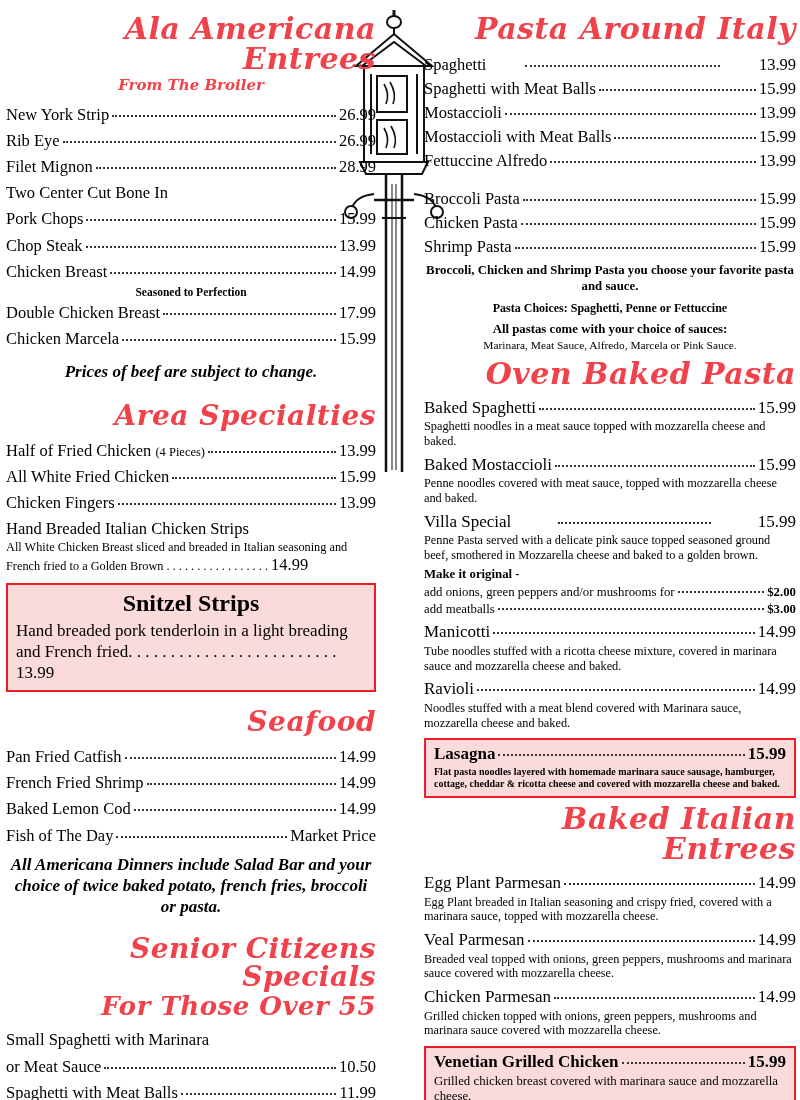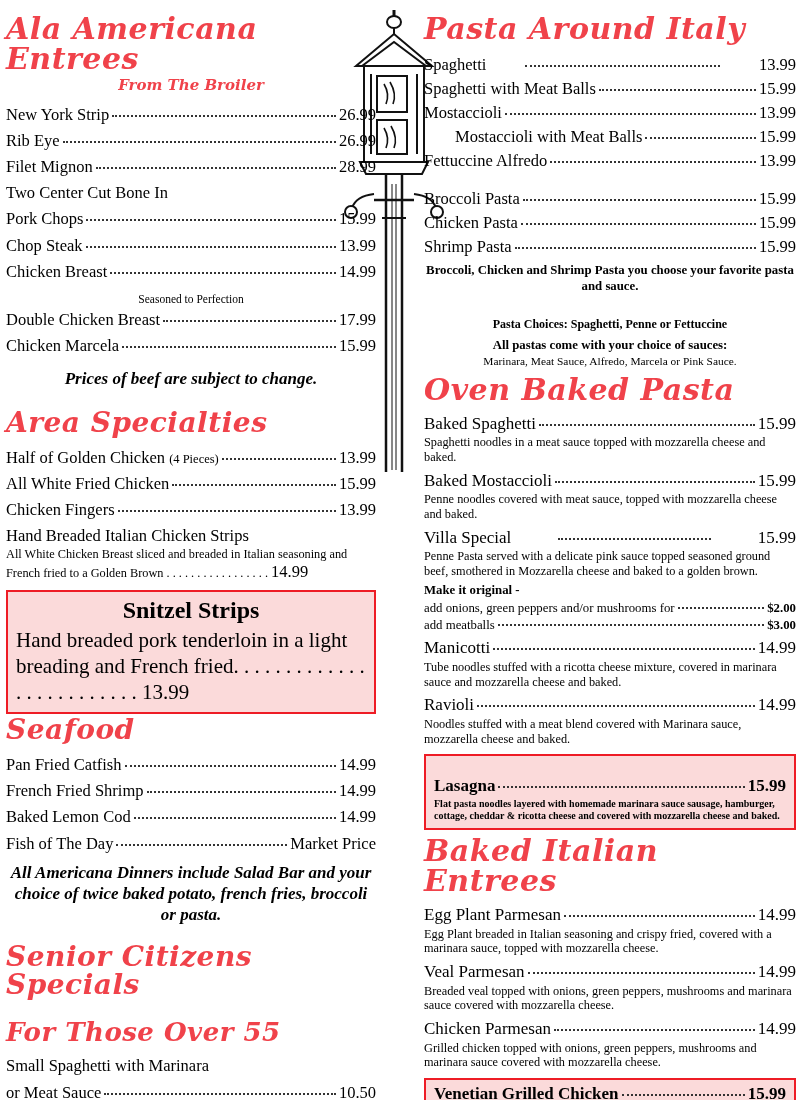--- a/index.html
+++ b/index.html
@@ -21,21 +21,21 @@
   }
   .col-left { left: 6px; width: 370px; }
   .col-right { left: 424px; width: 372px; }
 
   
   .script-head {
     color: #f0424a;
     font-family: "DejaVu Serif", serif;
     font-style: italic;
     font-weight: bold;
-    text-align: left;
+    text-align: right;
     letter-spacing: 0.5px;
     line-height: 1;
   }
   .sh-xl { font-size: 30px; }
   .sh-lg { font-size: 28px; }
   .sh-md { font-size: 26px; }
   .sub-red {
     color: #f0424a;
     font-family: "DejaVu Serif", serif;
     font-style: italic;
@@ -204,42 +204,42 @@
         <div class="item">
           <span class="nm">Chop Steak</span>
           <span class="dots"></span>
           <span class="pr">13.99</span>
         </div>
         <div class="item">
           <span class="nm">Chicken Breast</span>
           <span class="dots"></span>
           <span class="pr">14.99</span>
         </div>
-        <div class="centered-small" style="margin-top:11px;">Seasoned to Perfection</div>
+        <div class="centered-small" style="margin-top:4px;font-weight:bold;">Seasoned to Perfection</div>
         <div class="item" style="margin-top:2px;">
           <span class="nm">Double Chicken Breast</span>
           <span class="dots"></span>
           <span class="pr">17.99</span>
         </div>
         <div class="item">
           <span class="nm">Chicken Marcela</span>
           <span class="dots"></span>
           <span class="pr">15.99</span>
         </div>
       </div>
 
       <div class="italic-bold-note" style="margin-top:12px;">Prices of beef are subject to change.</div>
     </div>
 
     <div style="margin-top:20px;">
       <div class="script-head sh-lg">Area Specialties</div>
 
       <div style="margin-top:10px;">
         <div class="item">
-          <span class="nm"><span>Half of Golden Chicken</span> <span class="small">(4 Pieces)</span></span>
+          <span class="nm"><span>Half of Fried Chicken</span> <span class="small">(4 Pieces)</span></span>
           <span class="dots"></span>
           <span class="pr">13.99</span>
         </div>
         <div class="item">
           <span class="nm">All White Fried Chicken</span>
           <span class="dots"></span>
           <span class="pr">15.99</span>
         </div>
         <div class="item">
           <span class="nm">Chicken Fingers</span>
@@ -251,27 +251,27 @@
         </div>
         <div class="desc">
           <span>All White Chicken Breast sliced and breaded in Italian seasoning and French fried to a Golden Brown</span>
           <span> . . . . . . . . . . . . . . . . . </span>
           <span style="font-size:16.5px;">14.99</span>
         </div>
       </div>
 
       <div class="hl-box">
         <div class="box-title">Snitzel Strips</div>
-        <div class="item plain" style="font-size:21px; white-space:normal; display:block; line-height:1.25;">
+        <div class="item plain" style="font-size:17px; white-space:normal; display:block; line-height:1.25;">
           <span>Hand breaded pork tenderloin in a light breading and French fried</span><span>. . . . . . . . . . . . . . . . . . . . . . . . . </span><span>13.99</span>
         </div>
       </div>
     </div>
 
-    <div style="margin-top:2px;">
+    <div style="margin-top:16px;">
       <div class="script-head sh-lg">Seafood</div>
       <div style="margin-top:10px;">
         <div class="item">
           <span class="nm">Pan Fried Catfish</span>
           <span class="dots"></span>
           <span class="pr">14.99</span>
         </div>
         <div class="item">
           <span class="nm">French Fried Shrimp</span>
           <span class="dots"></span>
@@ -286,21 +286,21 @@
           <span class="nm">Fish of The Day</span>
           <span class="dots"></span>
           <span class="pr">Market Price</span>
         </div>
       </div>
       <div class="italic-bold-note" style="margin-top:8px;">All Americana Dinners include Salad Bar and your choice of twice baked potato, french fries, broccoli or pasta.</div>
     </div>
 
     <div style="margin-top:18px;">
       <div class="script-head sh-lg">Senior Citizens Specials</div>
-      <div class="script-head sh-md" style="margin-top:20px;">For Those Over 55</div>
+      <div class="script-head sh-md" style="margin-top:2px;">For Those Over 55</div>
       <div style="margin-top:10px;">
         <div class="item plain">
           <span class="nm">Small Spaghetti with Marinara</span>
         </div>
         <div class="item">
           <span class="nm">or Meat Sauce</span>
           <span class="dots"></span>
           <span class="pr">10.50</span>
         </div>
         <div class="item">
@@ -335,21 +335,21 @@
         <div class="item" style="margin-top:3px;">
           <span class="nm">Spaghetti with Meat Balls</span>
           <span class="dots"></span>
           <span class="pr">15.99</span>
         </div>
         <div class="item" style="margin-top:3px;">
           <span class="nm">Mostaccioli</span>
           <span class="dots"></span>
           <span class="pr">13.99</span>
         </div>
-        <div class="item" style="margin-top:3px;padding-left:31px;">
+        <div class="item" style="margin-top:3px;">
           <span class="nm">Mostaccioli with Meat Balls</span>
           <span class="dots"></span>
           <span class="pr">15.99</span>
         </div>
         <div class="item" style="margin-top:3px;">
           <span class="nm">Fettuccine Alfredo</span>
           <span class="dots"></span>
           <span class="pr">13.99</span>
         </div>
 
@@ -364,21 +364,21 @@
           <span class="pr">15.99</span>
         </div>
         <div class="item" style="margin-top:3px;">
           <span class="nm">Shrimp Pasta</span>
           <span class="dots"></span>
           <span class="pr">15.99</span>
         </div>
       </div>
 
       <div class="bold-note center" style="margin-top:6px;">Broccoli, Chicken and Shrimp Pasta you choose your favorite pasta and sauce.</div>
-      <div class="tiny-center-bold" style="margin-top:22px;">Pasta Choices: Spaghetti, Penne or Fettuccine</div>
+      <div class="tiny-center-bold" style="margin-top:6px;">Pasta Choices: Spaghetti, Penne or Fettuccine</div>
       <div class="bold-note center" style="margin-top:6px;">All pastas come with your choice of sauces:</div>
       <div class="tiny-center">Marinara, Meat Sauce, Alfredo, Marcela or Pink Sauce.</div>
     </div>
 
     <div style="margin-top:6px;">
       <div class="script-head sh-xl">Oven Baked Pasta</div>
 
       <div style="margin-top:8px;">
         <div class="item" style="font-size:17px;">
           <span class="nm">Baked Spaghetti</span>
@@ -422,21 +422,21 @@
 
         <div class="item" style="font-size:17px;">
           <span class="nm">Ravioli</span>
           <span class="dots"></span>
           <span class="pr">14.99</span>
         </div>
         <div class="desc">Noodles stuffed with a meat blend covered with Marinara sauce, mozzarella cheese and baked.</div>
       </div>
 
       <div class="hl-box" style="padding:3px 8px 6px 8px;">
-        <div class="item bold" style="font-size:17px; margin-top:16px;">
+        <div class="item bold" style="font-size:17px; margin-top:0;">
           <span class="nm">Lasagna</span>
           <span class="dots"></span>
           <span class="pr">15.99</span>
         </div>
         <div class="desc" style="font-weight:bold; font-size:10px;">Flat pasta noodles layered with homemade marinara sauce sausage, hamburger, cottage, cheddar &amp; ricotta cheese and covered with mozzarella cheese and baked.</div>
       </div>
     </div>
 
     <div style="margin-top:6px;">
       <div class="script-head sh-xl">Baked Italian Entrees</div>

